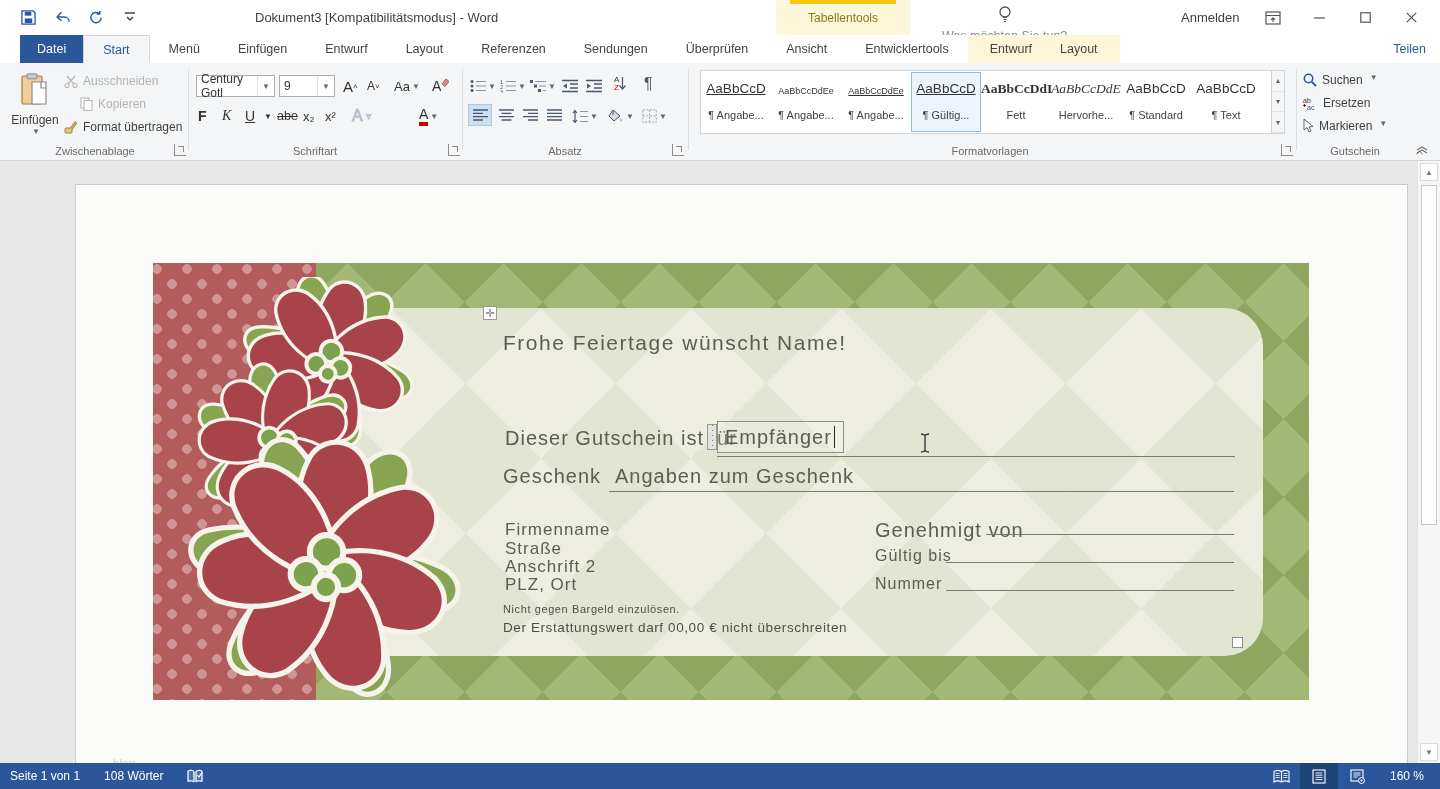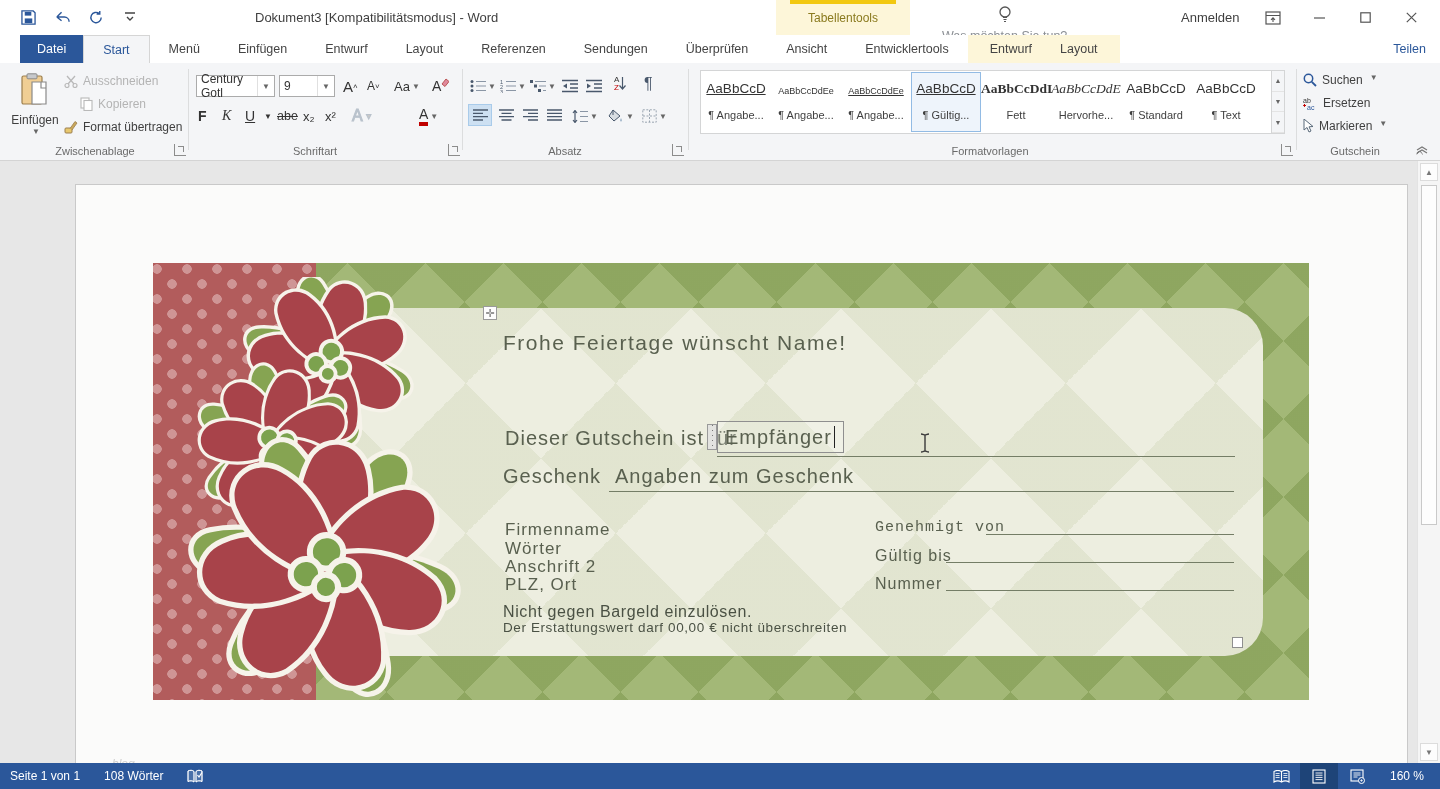--- a/index.html
+++ b/index.html
@@ -525,32 +525,32 @@
         <span style="font-size:20px; letter-spacing:1px;">Empfänger</span>
         <span class="caret"></span>
       </div>
       <div class="cline" style="left:564px; top:193px; width:518px;"></div>
 
       <div class="ctext" style="left:350px; top:202px; font-size:20px;">Geschenk</div>
       <div class="ctext" style="left:462px; top:202px; font-size:20px;">Angaben zum Geschenk</div>
       <div class="cline" style="left:456px; top:228px; width:625px;"></div>
 
       <div class="ctext" style="left:352px; top:257px; font-size:17px;">Firmenname</div>
-      <div class="ctext" style="left:352px; top:276px; font-size:17px;">Wörter</div>
+      <div class="ctext" style="left:352px; top:276px; font-size:17px;">Straße</div>
       <div class="ctext" style="left:352px; top:294px; font-size:17px;">Anschrift 2</div>
       <div class="ctext" style="left:352px; top:312px; font-size:17px;">PLZ, Ort</div>
 
-      <div class="ctext" style="left:722px; top:256px; font-size:15px;font-family:Liberation Mono, monospace;">Genehmigt von</div>
+      <div class="ctext" style="left:722px; top:256px; font-size:20px;">Genehmigt von</div>
       <div class="cline" style="left:833px; top:271px; width:248px;"></div>
       <div class="ctext" style="left:722px; top:284px; font-size:16px;">Gültig bis</div>
       <div class="cline" style="left:793px; top:299px; width:288px;"></div>
       <div class="ctext" style="left:722px; top:312px; font-size:16px;">Nummer</div>
       <div class="cline" style="left:793px; top:327px; width:288px;"></div>
 
-      <div class="ctext" style="left:350px; top:340px; font-size:16px; letter-spacing:0.6px; color:#4a5144;">Nicht gegen Bargeld einzulösen.</div>
+      <div class="ctext" style="left:350px; top:340px; font-size:11px; letter-spacing:0.6px; color:#4a5144;">Nicht gegen Bargeld einzulösen.</div>
       <div class="ctext" style="left:350px; top:357px; font-size:13.5px; letter-spacing:0.6px; color:#4a5144;">Der Erstattungswert darf 00,00 € nicht überschreiten</div>
 
       <div class="resizesq"></div>
 
       <svg class="ibeam" width="12" height="20" viewBox="0 0 12 20">
           <path d="M2 1 C4 1 5 2 6 2 C7 2 8 1 10 1 M2 19 C4 19 5 18 6 18 C7 18 8 19 10 19 M6 2 v16" fill="none" stroke="#3a3a3a" stroke-width="1.4"></path>
         </svg>
     </div>
 
     <div class="watermark">blog</div>

